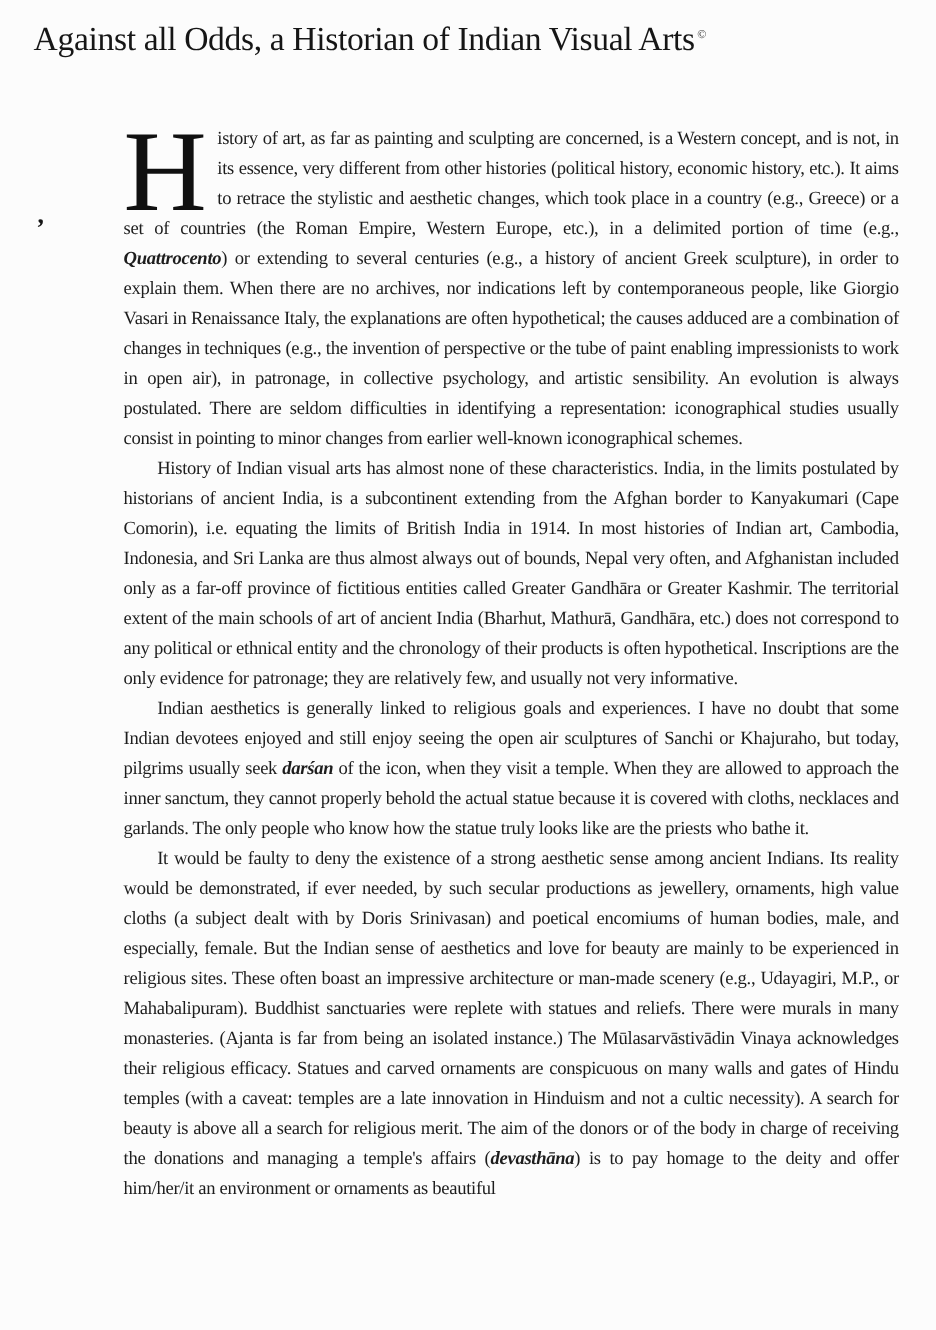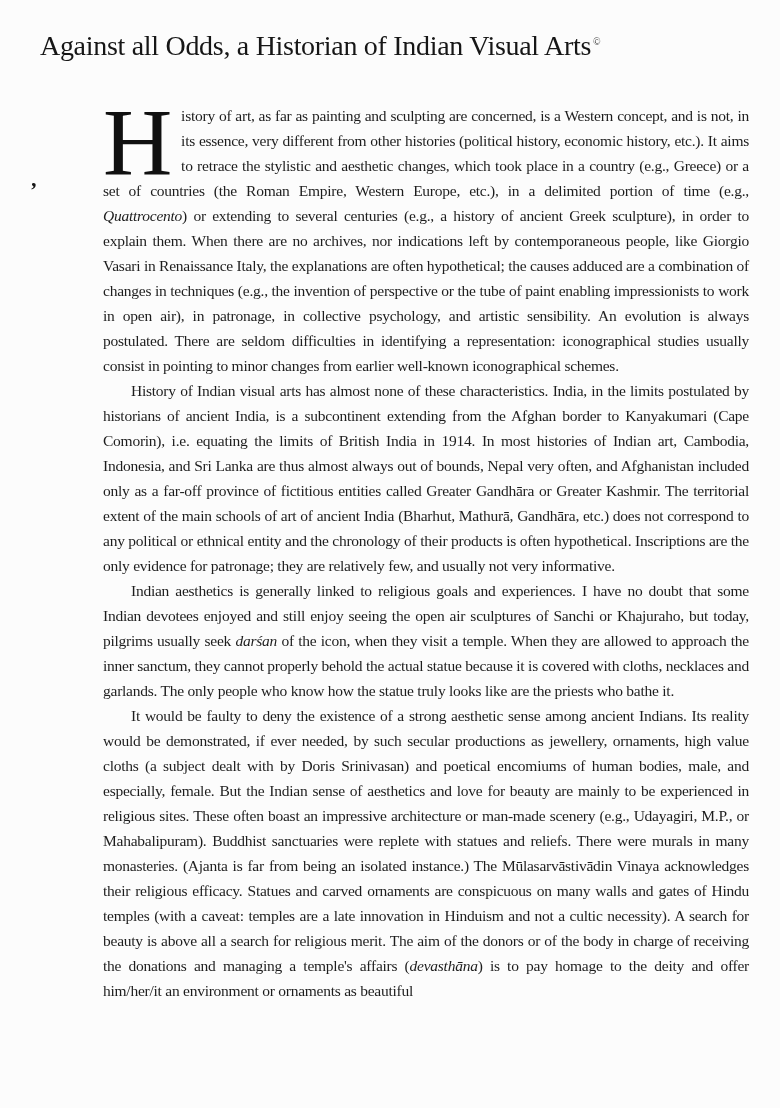--- a/index.html
+++ b/index.html
@@ -16,21 +16,21 @@
   .page {
     position: relative;
     width: 780px;
     height: 1108px;
     background: #fcfcfc;
   }
   .title {
     position: absolute;
     left: 28px;
     top: 18px;
-    margin: 12px;
+    margin: 0;
     font-size: 28px;
     font-weight: 400;
     letter-spacing: -0.3px;
     color: #161616;
     white-space: nowrap;
   }
   .title sup {
     font-size: 10px;
     vertical-align: super;
     margin-left: 2px;
@@ -67,20 +67,21 @@
   .dropcap {
     float: left;
     font-size: 96px;
     line-height: 70px;
     margin: 5px 9px 0 0;
     color: #101010;
     font-weight: 400;
   }
   em {
     font-style: italic;
+    font-weight: bold;
   }
 </style>
 </head>
 <body>
 
 <div class="page">
 
   <h1 class="title"><span>Against all Odds, a Historian of Indian Visual Arts</span><sup>©</sup></h1>
 
   <span class="margin-mark">,</span>

